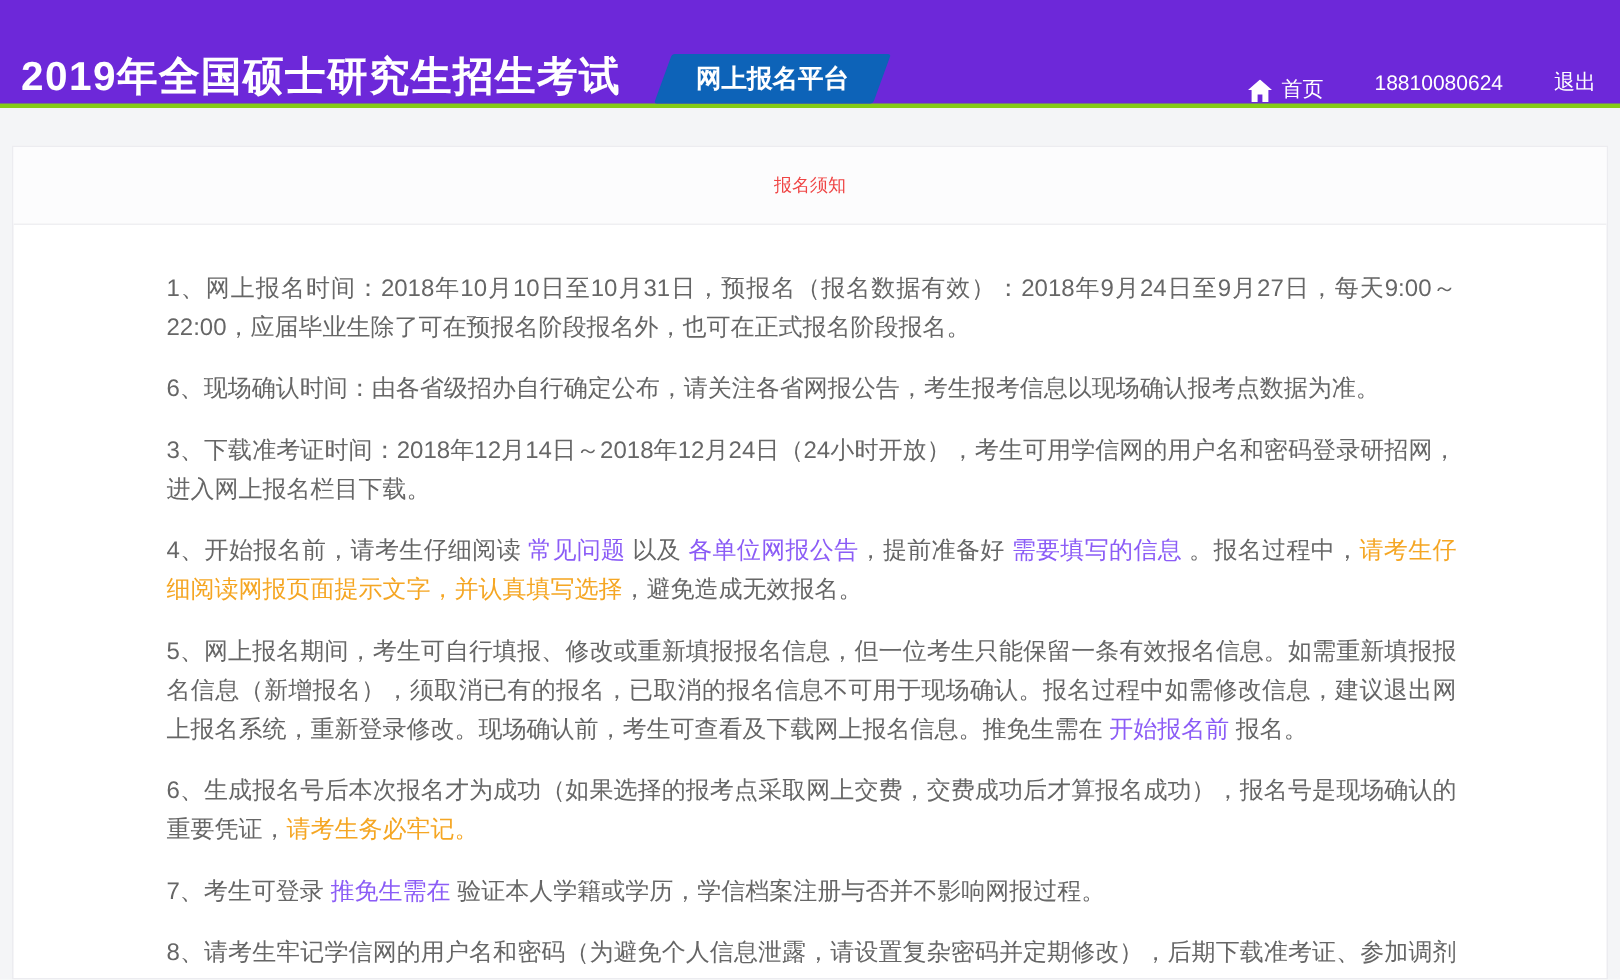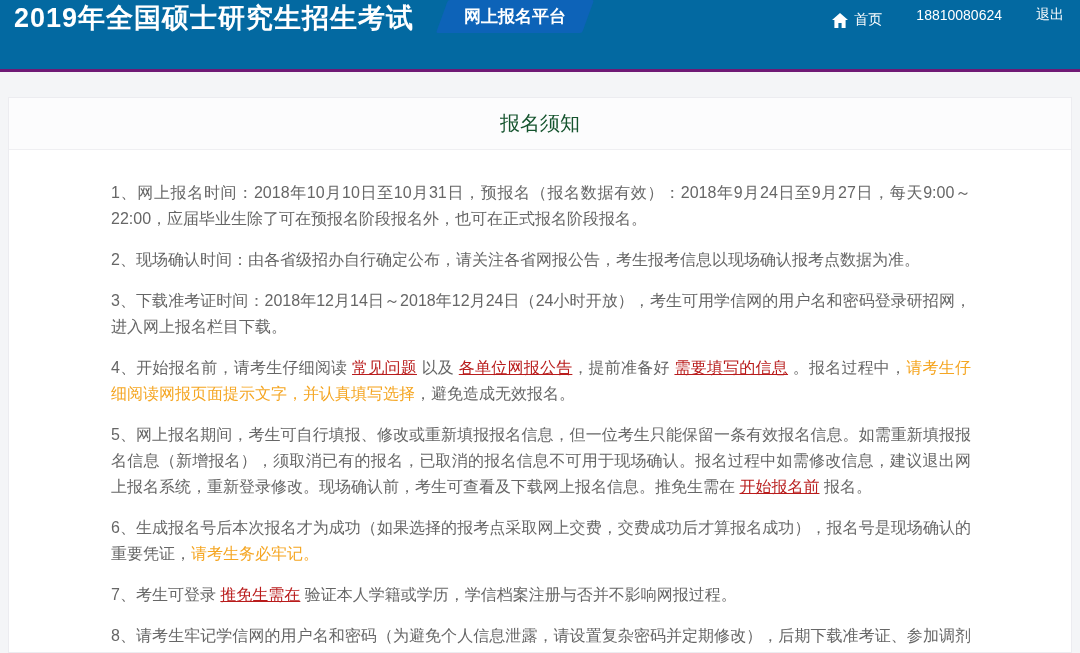--- a/index.html
+++ b/index.html
@@ -5,24 +5,24 @@
   * { margin: 0; padding: 0; box-sizing: border-box; }
   html, body {
     width: 1080px; height: 653px;
     font-family: "Liberation Sans", "DejaVu Sans", sans-serif;
     background: #f4f5f7;
     overflow: hidden;
   }
   
   .header {
     height: 72px;
-    background: #0369a1;
-    border-bottom: 3px solid #701a75;
+    background: #6d28d9;
+    border-bottom: 3px solid #84cc16;
     display: flex;
-    align-items: flex-start;
+    align-items: flex-end;
     padding: 0 16px 0 14px;
     color: #fff;
   }
   .header-title {
     font-size: 27px;
     font-weight: bold;
     letter-spacing: 1px;
     white-space: nowrap;
   }
   .header-badge {
@@ -66,35 +66,35 @@
   }
   .panel-title-bar {
     height: 52px;
     background: #fcfcfd;
     border-bottom: 1px solid #efeff2;
     display: flex;
     align-items: center;
     justify-content: center;
   }
   .panel-title {
-    font-size: 20px;
-    color: #14532d;
+    font-size: 12px;
+    color: #ef4444;
   }
   .panel-body {
     padding: 30px 100px 0 102px;
   }
   .notice-item {
     font-size: 16px;
     color: #666;
     line-height: 26px;
     margin-bottom: 15px;
     text-align: justify;
   }
   .seg-normal { color: #666; }
-  .seg-link { color: #b91c1c; cursor: pointer; text-decoration: underline; }
+  .seg-link { color: #8b5cf6; cursor: pointer; }
   .seg-warning { color: #f5a623; }
 </style>
 </head>
 <body>
 
 <div class="header">
   <div class="header-title">2019年全国硕士研究生招生考试</div>
   <div class="header-badge">
     <span>网上报名平台</span>
   </div>
@@ -113,21 +113,21 @@
   </div>
 </div>
 
 <div class="panel">
   <div class="panel-title-bar">
     <span class="panel-title">报名须知</span>
   </div>
   <div class="panel-body">
     <div>
         <p class="notice-item"><span class="seg-normal">1、网上报名时间：2018年10月10日至10月31日，预报名（报名数据有效）：2018年9月24日至9月27日，每天9:00～22:00，应届毕业生除了可在预报名阶段报名外，也可在正式报名阶段报名。</span></p>
-        <p class="notice-item"><span class="seg-normal">2、现场确认时间：由各省级招办自行确定公布，请关注各省网报公告，考生报考信息以现场确认报考点数据为准。</span></p>
+        <p class="notice-item"><span class="seg-normal">6、现场确认时间：由各省级招办自行确定公布，请关注各省网报公告，考生报考信息以现场确认报考点数据为准。</span></p>
         <p class="notice-item"><span class="seg-normal">3、下载准考证时间：2018年12月14日～2018年12月24日（24小时开放），考生可用学信网的用户名和密码登录研招网，进入网上报名栏目下载。</span></p>
         <p class="notice-item"><span class="seg-normal">4、开始报名前，请考生仔细阅读 </span><span class="seg-link">常见问题</span><span class="seg-normal"> 以及 </span><span class="seg-link">各单位网报公告</span><span class="seg-normal">，提前准备好 </span><span class="seg-link">需要填写的信息</span><span class="seg-normal"> 。报名过程中，</span><span class="seg-warning">请考生仔细阅读网报页面提示文字，并认真填写选择</span><span class="seg-normal">，避免造成无效报名。</span></p>
         <p class="notice-item"><span class="seg-normal">5、网上报名期间，考生可自行填报、修改或重新填报报名信息，但一位考生只能保留一条有效报名信息。如需重新填报报名信息（新增报名），须取消已有的报名，已取消的报名信息不可用于现场确认。报名过程中如需修改信息，建议退出网上报名系统，重新登录修改。现场确认前，考生可查看及下载网上报名信息。推免生需在 </span><span class="seg-link">开始报名前</span><span class="seg-normal"> 报名。</span></p>
         <p class="notice-item"><span class="seg-normal">6、生成报名号后本次报名才为成功（如果选择的报考点采取网上交费，交费成功后才算报名成功），报名号是现场确认的重要凭证，</span><span class="seg-warning">请考生务必牢记。</span></p>
         <p class="notice-item"><span class="seg-normal">7、考生可登录 </span><span class="seg-link">推免生需在</span><span class="seg-normal"> 验证本人学籍或学历，学信档案注册与否并不影响网报过程。</span></p>
         <p class="notice-item"><span class="seg-normal">8、请考生牢记学信网的用户名和密码（为避免个人信息泄露，请设置复杂密码并定期修改），后期下载准考证、参加调剂仍然需要使用。</span></p>
       </div>
 
   </div>
 </div>

